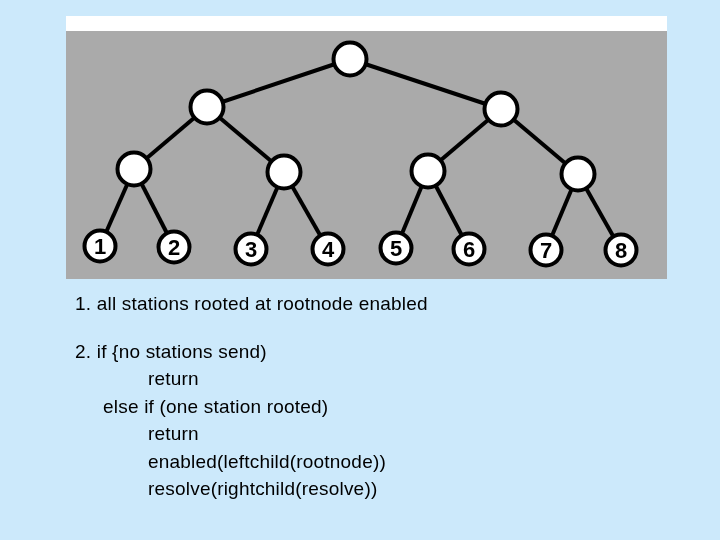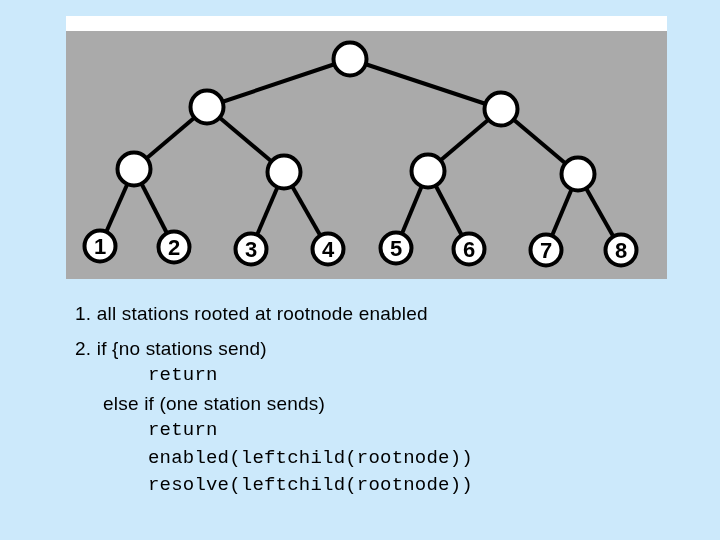--- a/index.html
+++ b/index.html
@@ -11,29 +11,29 @@
     position: relative;
   }
   .slide { position: absolute; inset: 0; }
 
   .figure { position: absolute; left: 66px; top: 16px; width: 601px; height: 263px; }
   .figure-strip { position: absolute; left: 0; top: 0; width: 601px; height: 15px; background: #ffffff; }
   .figure-canvas { position: absolute; left: 0; top: 15px; width: 601px; height: 248px; background: #aaaaaa; }
   .figure-canvas svg { display: block; }
 
   .pseudocode {
-    position: absolute; left: 75px; top: 300px;
+    position: absolute; left: 75px; top: 290px;
     font-size: 19px; line-height: 27.5px;
     color: #000000;
     letter-spacing: 0.2px;
   }
   .code-line { white-space: pre; }
   .ind-1 { padding-left: 28px; }
-  .ind-2 { padding-left: 73px; font-family: Liberation Mono, monospace; }
-  .gap-before { margin-top: 7px; }
+  .ind-2 { padding-left: 73px; }
+  .gap-before { margin-top: 20px; }
 </style>
 </head>
 <body>
 
 <div class="slide">
 
   <div class="figure">
     <div class="figure-strip"></div>
     <div class="figure-canvas">
       <svg id="tree-svg" width="601" height="248" viewBox="0 0 601 248">
@@ -75,19 +75,19 @@
           <circle cx="555" cy="219" r="15.5" fill="#ffffff" stroke="#000000" stroke-width="4"></circle>
           <text x="555" y="227" text-anchor="middle" font-size="22" font-weight="bold" font-family="&quot;Liberation Sans&quot;, sans-serif" fill="#000000">8</text>
         </svg>
     </div>
   </div>
 
   <div class="pseudocode">
     <div class="code-line">1. all stations rooted at rootnode enabled</div>
     <div class="code-line gap-before">2. if {no stations send)</div>
     <div class="code-line ind-2">return</div>
-    <div class="code-line ind-1">else if (one station sends)</div>
+    <div class="code-line ind-1">else if (one station rooted)</div>
     <div class="code-line ind-2">return</div>
     <div class="code-line ind-2">enabled(leftchild(rootnode))</div>
-    <div class="code-line ind-2">resolve(leftchild(rootnode))</div>
+    <div class="code-line ind-2">resolve(rightchild(resolve))</div>
   </div>
 
 </div>
 
 </body></html>

